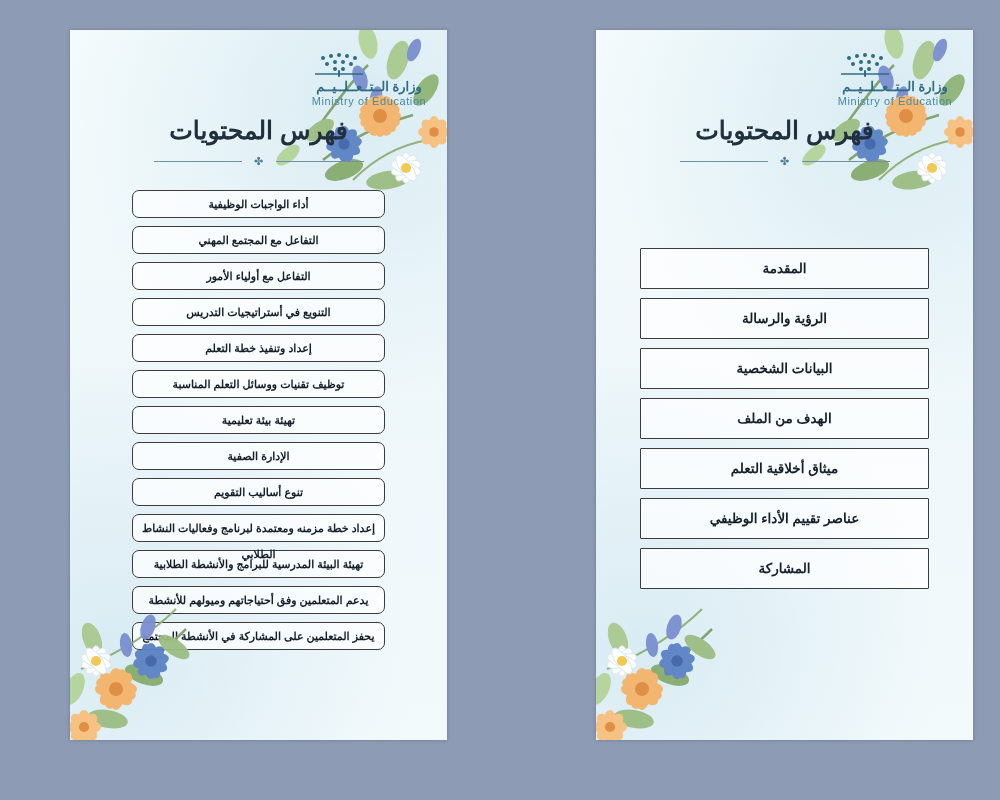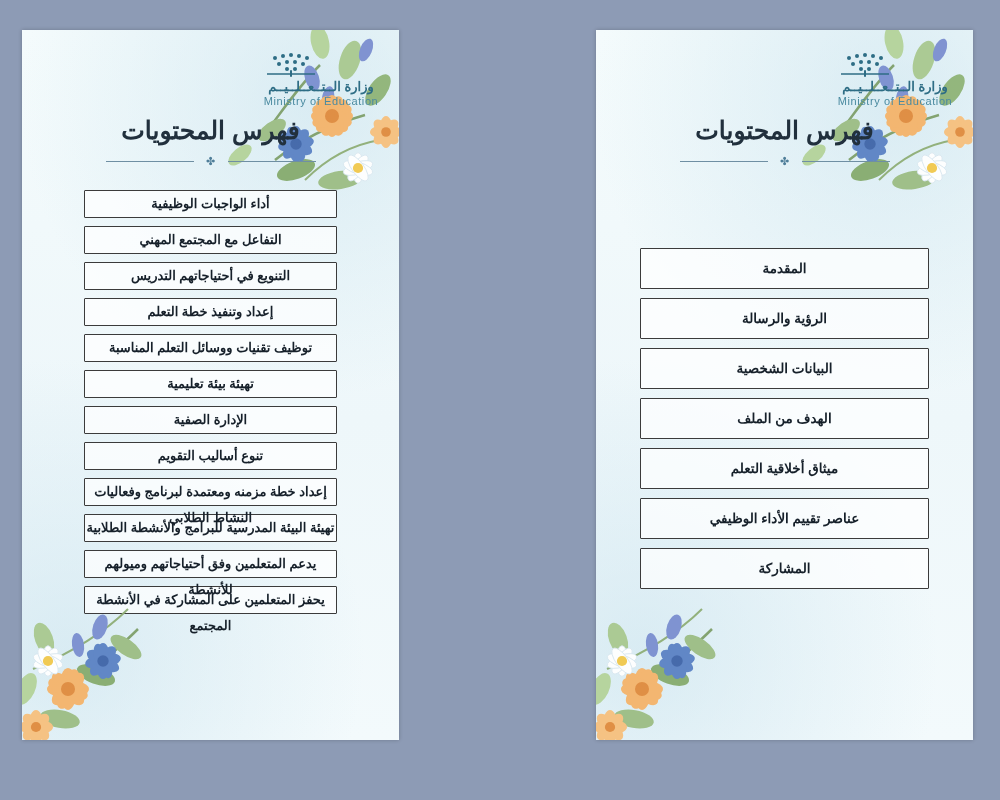--- a/index.html
+++ b/index.html
@@ -21,20 +21,21 @@
 
   
   .page {
     position: absolute;
     top: 30px;
     width: 377px;
     height: 710px;
     background: #f2f9fb;
     overflow: hidden;
     box-shadow: 0 0 4px rgba(0,0,0,0.22);
+    margin-left: 48px;
   }
   .page-right { right: 27px; }   
   .page-left  { left: 22px; }
 
   
   .wash {
     position: absolute;
     inset: 0;
     background:
       radial-gradient(circle at 78% 10%, rgba(196,224,236,0.55) 0%, rgba(242,249,251,0) 42%),
@@ -125,22 +126,23 @@
     border: 1px solid #3b3b3b;
     background: rgba(255,255,255,0.72);
     color: #16202a;
     text-align: center;
     font-weight: bold;
     border-radius: 1px;
   }
   .items-left .item {
     height: 26px;
     line-height: 26px;
-    font-size: 13px;
+    font-size: 11px;
     margin-bottom: 8px;
+    border-radius: 7px;
   }
   .items-right .item {
     height: 39px;
     line-height: 39px;
     font-size: 13.5px;
     margin-bottom: 9px;
   }
 
   
   .floral {
@@ -411,21 +413,22 @@
     <div class="title-wrap">
       <div class="doc-title">فهرس المحتويات</div>
       <div class="title-rule">
         <span>✤</span>
       </div>
     </div>
 
     <div class="items items-left">
       <div class="item">أداء الواجبات الوظيفية</div>
       <div class="item">التفاعل مع المجتمع المهني</div>
-      <div class="item">التنويع في أحتياجاتهم التدريس</div>
+      <div class="item">التفاعل مع أولياء الأمور</div>
+      <div class="item">التنويع في أستراتيجيات التدريس</div>
       <div class="item">إعداد وتنفيذ خطة التعلم</div>
       <div class="item">توظيف تقنيات ووسائل التعلم المناسبة</div>
       <div class="item">تهيئة بيئة تعليمية</div>
       <div class="item">الإدارة الصفية</div>
       <div class="item">تنوع أساليب التقويم</div>
       <div class="item">إعداد خطة مزمنه ومعتمدة لبرنامج وفعاليات النشاط الطلابي</div>
       <div class="item">تهيئة البيئة المدرسية للبرامج والأنشطة الطلابية</div>
       <div class="item">يدعم المتعلمين وفق أحتياجاتهم وميولهم للأنشطة</div>
       <div class="item">يحفز المتعلمين على المشاركة في الأنشطة المجتمع</div>
     </div>

